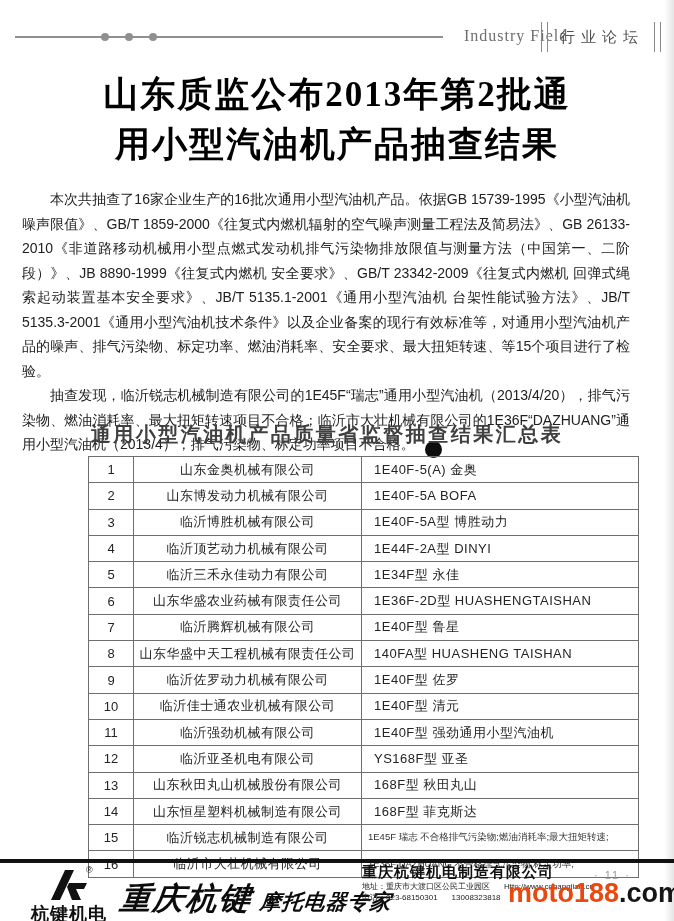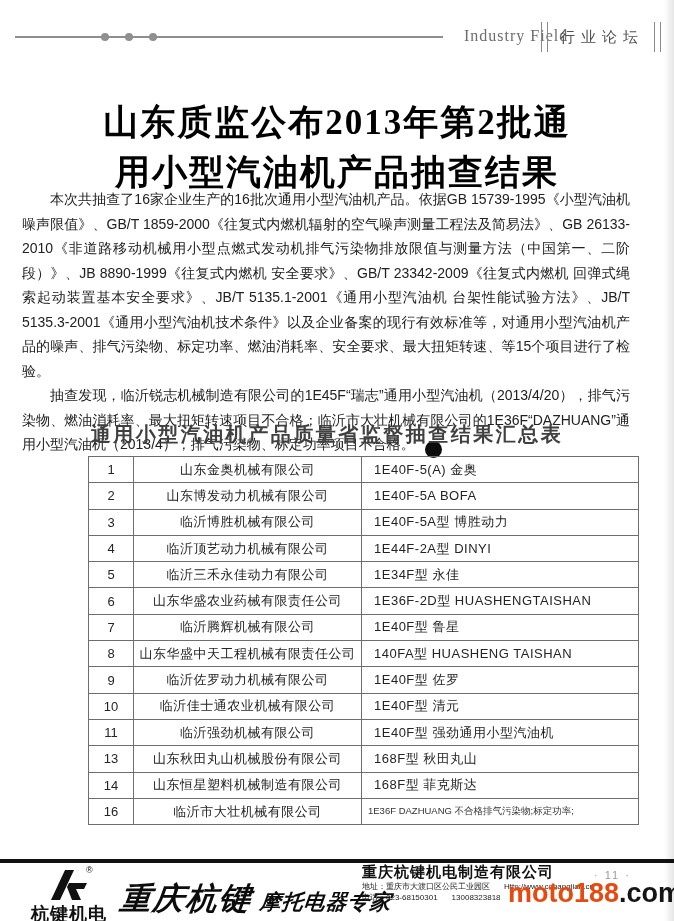--- a/index.html
+++ b/index.html
@@ -21,21 +21,21 @@
           font-size:16px;color:#6e6e6e;letter-spacing:1px;}
   .dbar{position:absolute;top:22px;width:5px;height:30px;
         border-left:1.5px solid #8a8a8a;border-right:1.5px solid #8a8a8a;}
   .dbar1{left:541px;}
   .dbar2{left:654px;}
   .hdr-cn{position:absolute;top:28px;left:560px;font-size:15px;color:#4f4f4f;letter-spacing:6px;}
 
   
   .title{position:absolute;top:70px;left:0;width:674px;text-align:center;
          font-family:"Liberation Serif","DejaVu Serif",serif;font-weight:700;
-         font-size:35px;line-height:50px;color:#000;letter-spacing:2px;margin-top:28px;}
+         font-size:35px;line-height:50px;color:#000;letter-spacing:2px;}
 
   
   .article{position:absolute;top:187px;left:22px;width:608px;
            font-size:14px;line-height:24.5px;color:#212121;text-align:justify;}
   .article p{margin:0;text-indent:2em;}
   .g-badge{display:inline-flex;align-items:center;justify-content:center;
            width:17px;height:17px;border-radius:50%;background:#0d0d0d;color:#fff;
            font-size:10px;font-weight:bold;vertical-align:-3px;margin-left:10px;}
 
   
@@ -146,28 +146,38 @@
           <td class="col-no">10</td>
           <td class="col-company">临沂佳士通农业机械有限公司</td>
           <td class="col-product">1E40F型  清元</td>
         </tr>
         <tr>
           <td class="col-no">11</td>
           <td class="col-company">临沂强劲机械有限公司</td>
           <td class="col-product">1E40F型  强劲通用小型汽油机</td>
         </tr>
         <tr>
+          <td class="col-no">12</td>
+          <td class="col-company">临沂亚圣机电有限公司</td>
+          <td class="col-product">YS168F型  亚圣</td>
+        </tr>
+        <tr>
           <td class="col-no">13</td>
           <td class="col-company">山东秋田丸山机械股份有限公司</td>
           <td class="col-product">168F型  秋田丸山</td>
         </tr>
         <tr>
           <td class="col-no">14</td>
           <td class="col-company">山东恒星塑料机械制造有限公司</td>
           <td class="col-product">168F型 菲克斯达</td>
+        </tr>
+        <tr>
+          <td class="col-no">15</td>
+          <td class="col-company">临沂锐志机械制造有限公司</td>
+          <td class="col-product small">1E45F 瑞志 不合格排气污染物;燃油消耗率;最大扭矩转速;</td>
         </tr>
         <tr>
           <td class="col-no">16</td>
           <td class="col-company">临沂市大壮机械有限公司</td>
           <td class="col-product small">1E36F DAZHUANG 不合格排气污染物;标定功率;</td>
         </tr>
       </tbody>
   </table>
 
   <div class="footer-rule"></div>

